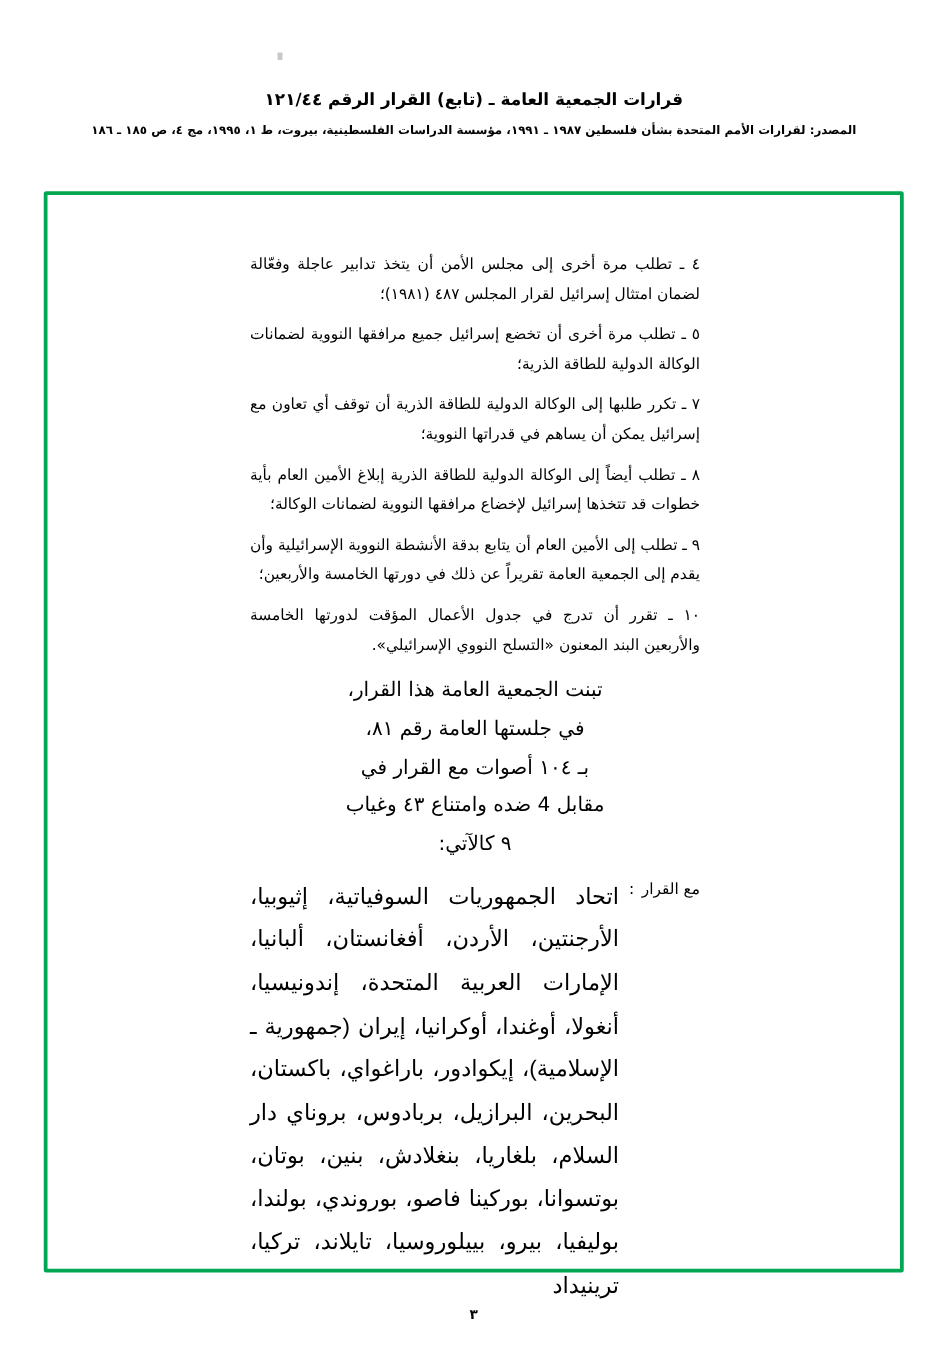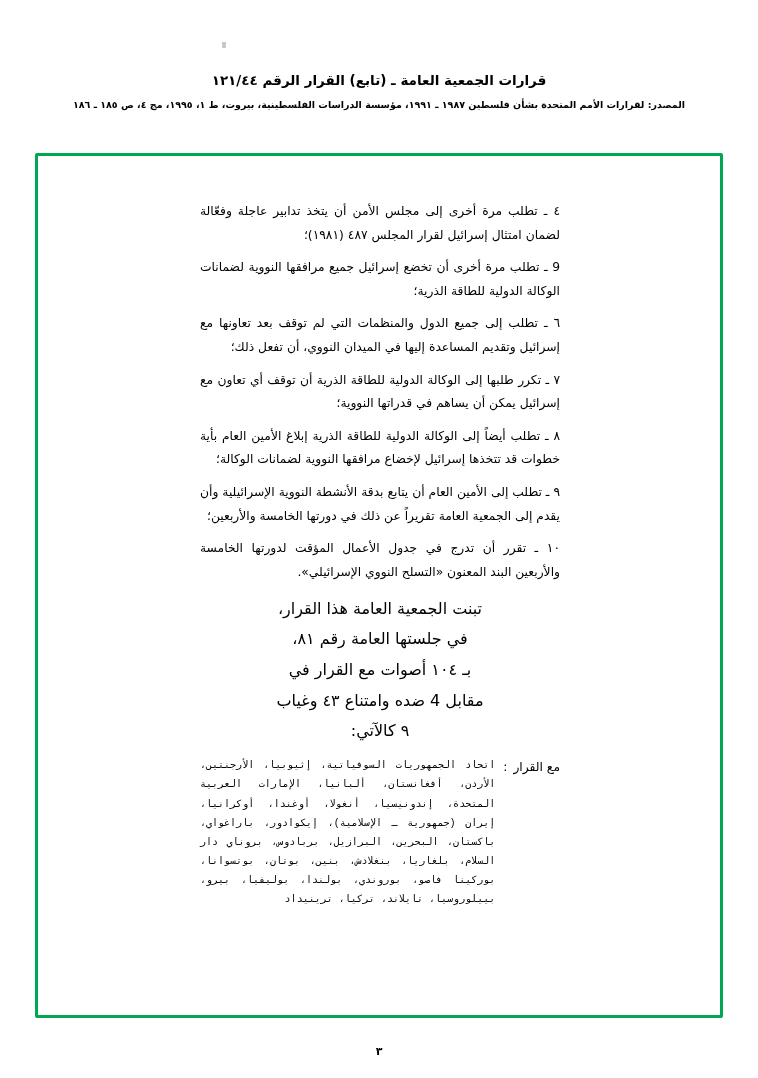--- a/index.html
+++ b/index.html
@@ -103,22 +103,22 @@
     padding-left: 6px;
   }
   .with-colon {
     font-family: "DejaVu Sans", sans-serif;
     font-size: 12.3px;
     line-height: 1.92;
     flex: 0 0 auto;
     padding-left: 8px;
   }
   .with-countries {
-    font-family: Liberation Mono, monospace;
-    font-size: 10px;
+    font-family: Liberation Sans, sans-serif;
+    font-size: 18px;
     line-height: 1.92;
     flex: 1 1 auto;
     text-align: justify;
     direction: rtl;
   }
   .page-number {
     position: absolute;
     bottom: 20px;
     left: 0;
     width: 100%;
@@ -137,22 +137,21 @@
 
   <div class="doc-header">
     <div class="doc-title">قرارات الجمعية العامة ـ (تابع) القرار الرقم ١٢١/٤٤</div>
     <div class="doc-source">المصدر: لقرارات الأمم المتحدة بشأن فلسطين ١٩٨٧ ـ ١٩٩١، مؤسسة الدراسات الفلسطينية، بيروت، ط ١، ١٩٩٥، مج ٤، ص ١٨٥ ـ ١٨٦</div>
   </div>
 
   <div class="frame">
     <div class="content">
 
       <p class="para">٤ ـ تطلب مرة أخرى إلى مجلس الأمن أن يتخذ تدابير عاجلة وفعّالة لضمان امتثال إسرائيل لقرار المجلس ٤٨٧ (١٩٨١)؛</p>
-      <p class="para">9 ـ تطلب مرة أخرى أن تخضع إسرائيل جميع مرافقها النووية لضمانات الوكالة الدولية للطاقة الذرية؛</p>
-      <p class="para">٦ ـ تطلب إلى جميع الدول والمنظمات التي لم توقف بعد تعاونها مع إسرائيل وتقديم المساعدة إليها في الميدان النووي، أن تفعل ذلك؛</p>
+      <p class="para">٥ ـ تطلب مرة أخرى أن تخضع إسرائيل جميع مرافقها النووية لضمانات الوكالة الدولية للطاقة الذرية؛</p>
       <p class="para">٧ ـ تكرر طلبها إلى الوكالة الدولية للطاقة الذرية أن توقف أي تعاون مع إسرائيل يمكن أن يساهم في قدراتها النووية؛</p>
       <p class="para">٨ ـ تطلب أيضاً إلى الوكالة الدولية للطاقة الذرية إبلاغ الأمين العام بأية خطوات قد تتخذها إسرائيل لإخضاع مرافقها النووية لضمانات الوكالة؛</p>
       <p class="para">٩ ـ تطلب إلى الأمين العام أن يتابع بدقة الأنشطة النووية الإسرائيلية وأن يقدم إلى الجمعية العامة تقريراً عن ذلك في دورتها الخامسة والأربعين؛</p>
       <p class="para">١٠ ـ تقرر أن تدرج في جدول الأعمال المؤقت لدورتها الخامسة والأربعين البند المعنون «التسلح النووي الإسرائيلي».</p>
 
       <div class="centered-block">
         <div class="center-line">تبنت الجمعية العامة هذا القرار،</div>
         <div class="center-line">في جلستها العامة رقم ٨١،</div>
         <div class="center-line">بـ ١٠٤ أصوات مع القرار في</div>
         <div class="center-line">مقابل 4 ضده وامتناع ٤٣ وغياب</div>

